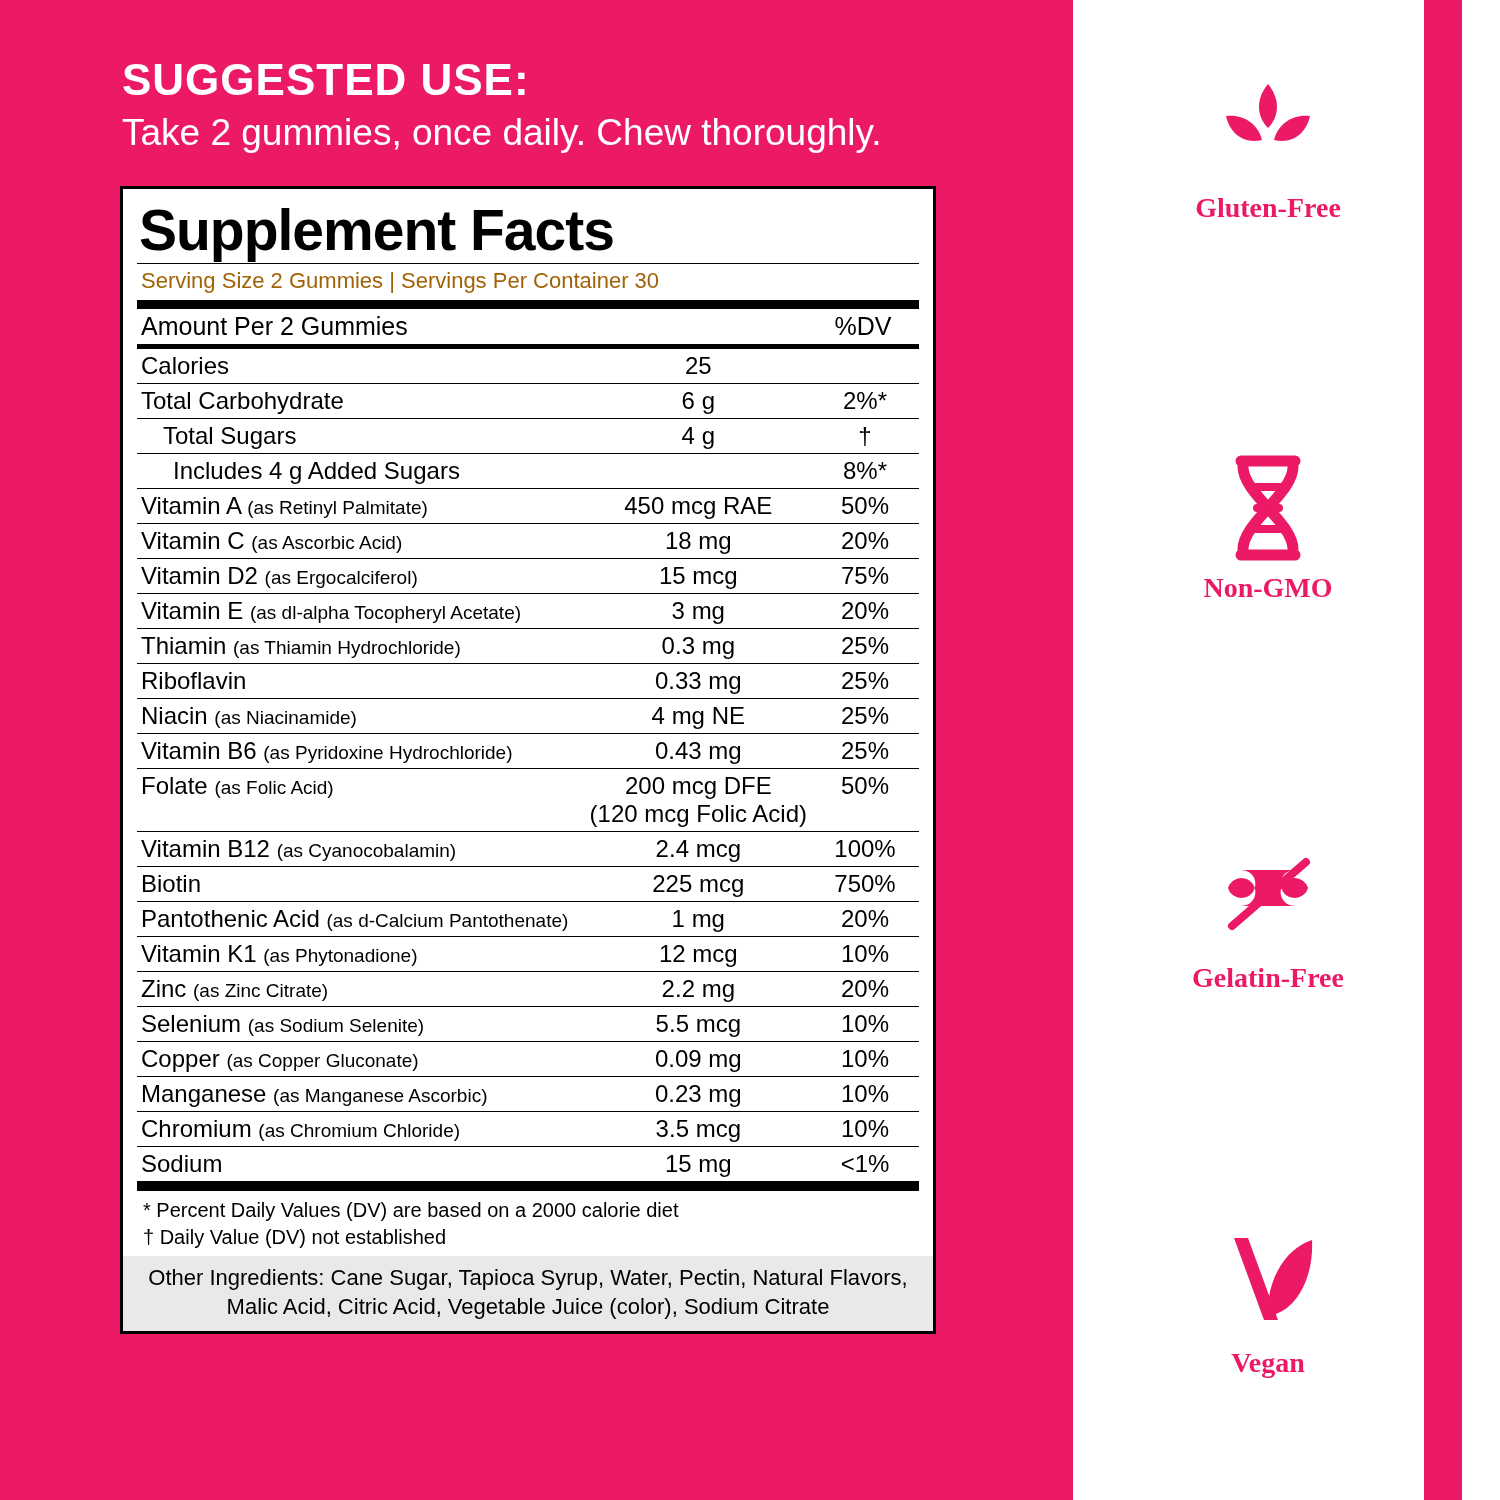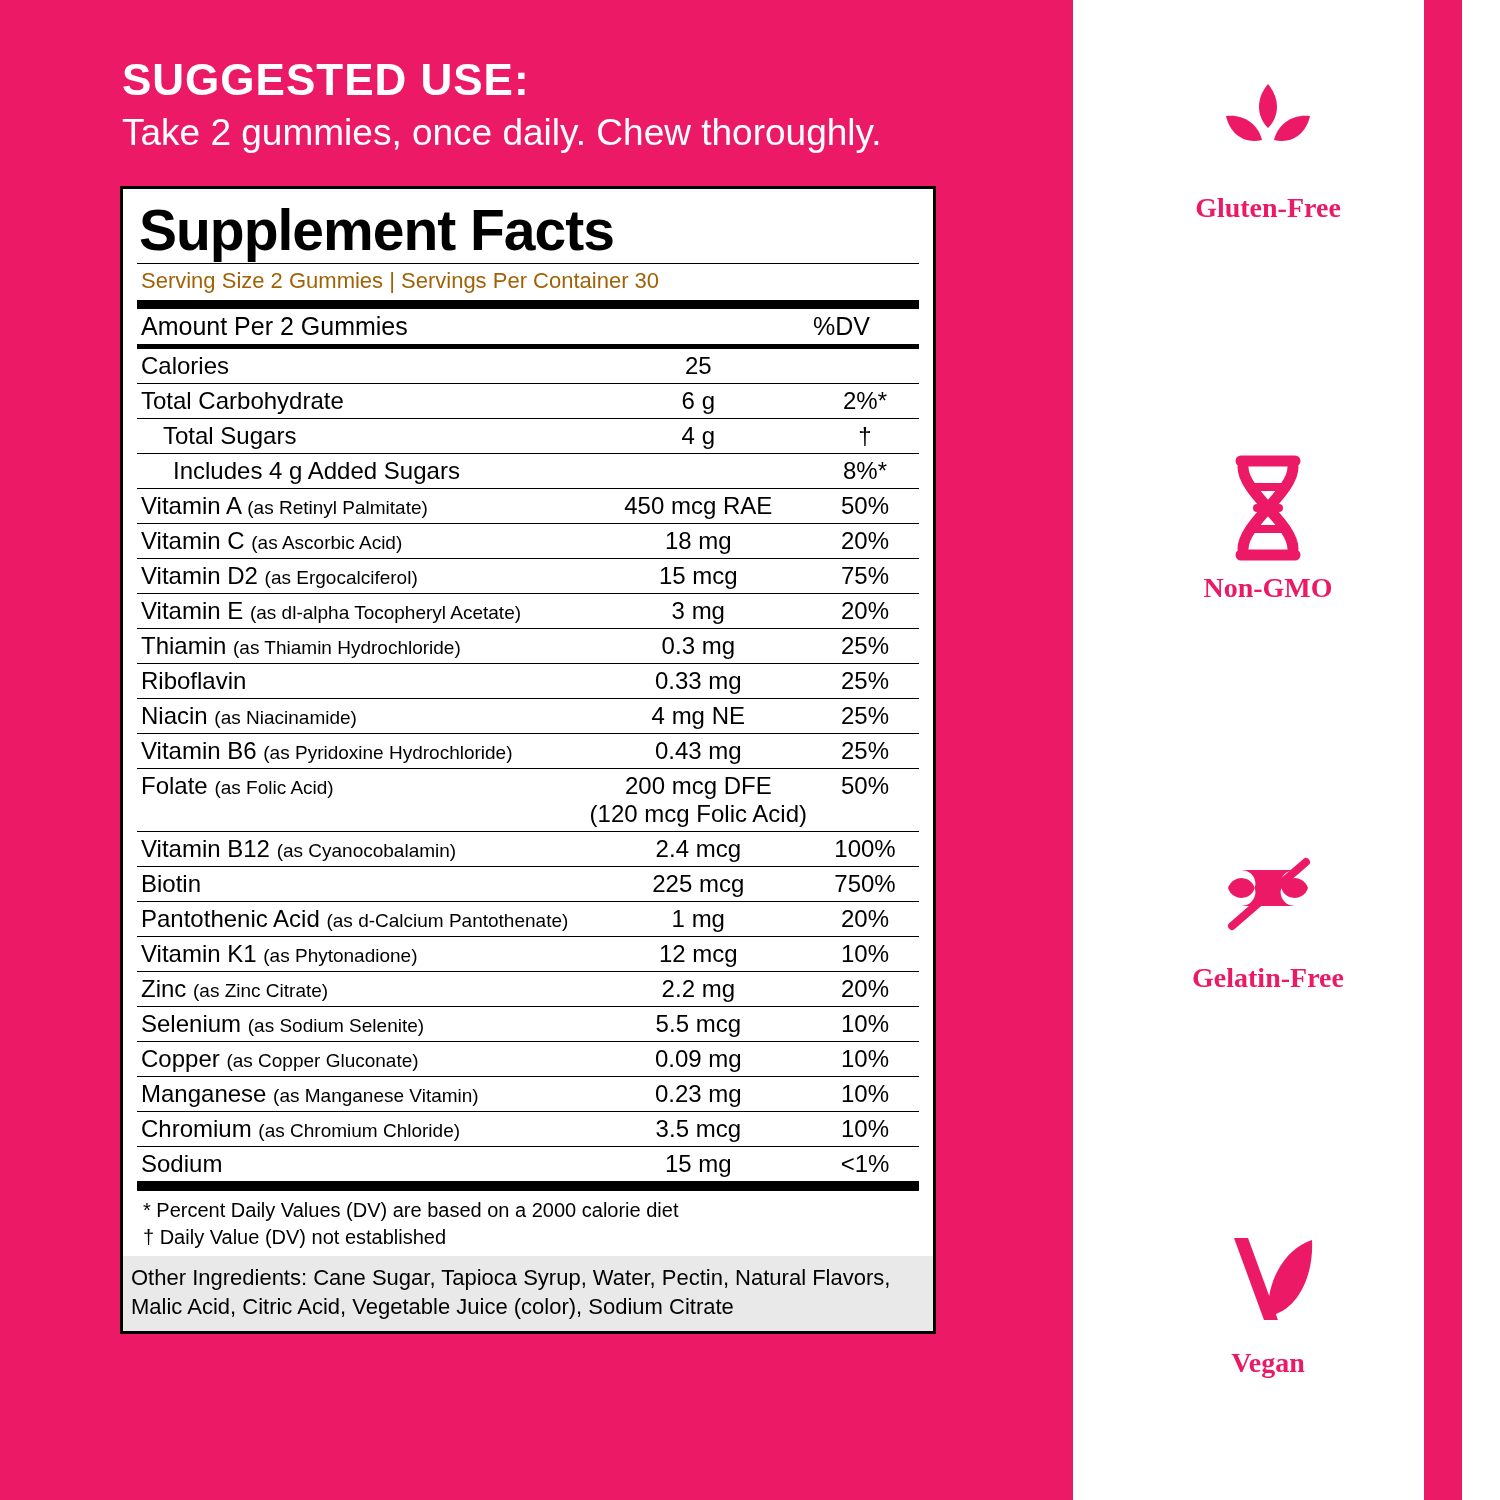--- a/index.html
+++ b/index.html
@@ -100,39 +100,40 @@
     width: 100px;
     white-space: nowrap;
   }
   .hdr td {
     font-weight: normal;
     font-size: 25px;
     border-bottom: none;
     padding-bottom: 2px;
     margin-top: 8px;
   }
-  .hdr td.dvh { text-align: left; padding-right: 6px;}
+  .hdr td.dvh { text-align: center; padding-right: 6px;}
   .sub {
     font-size: 19px;
   }
   .indent1 { padding-left: 26px !important; }
   .indent2 { padding-left: 36px !important; }
   .footnotes {
     font-size: 20px;
     color: #000;
     line-height: 1.32;
     padding: 6px 2px 6px 6px;
   }
   .other-ing {
     background: #e9e9e9;
     font-size: 22px;
     color: #000;
     line-height: 1.3;
     padding: 8px 8px 10px 8px;
     margin: 0 -14px 0 -14px;
+    text-align: center;
   }
   
   .mid-white {
     width: 37px;
     height: 1500px;
     background: #ffffff;
   }
   .right-panel {
     position: relative;
     width: 352px;
@@ -292,21 +293,21 @@
               <td class="name">Selenium <span class="sub">(as Sodium Selenite)</span></td>
               <td class="amt">5.5 mcg</td>
               <td class="dv">10%</td>
             </tr>
             <tr>
               <td class="name">Copper <span class="sub">(as Copper Gluconate)</span></td>
               <td class="amt">0.09 mg</td>
               <td class="dv">10%</td>
             </tr>
             <tr>
-              <td class="name">Manganese <span class="sub">(as Manganese Vitamin)</span></td>
+              <td class="name">Manganese <span class="sub">(as Manganese Ascorbic)</span></td>
               <td class="amt">0.23 mg</td>
               <td class="dv">10%</td>
             </tr>
             <tr>
               <td class="name">Chromium <span class="sub">(as Chromium Chloride)</span></td>
               <td class="amt">3.5 mcg</td>
               <td class="dv">10%</td>
             </tr>
             <tr>
               <td class="name">Sodium </td>

